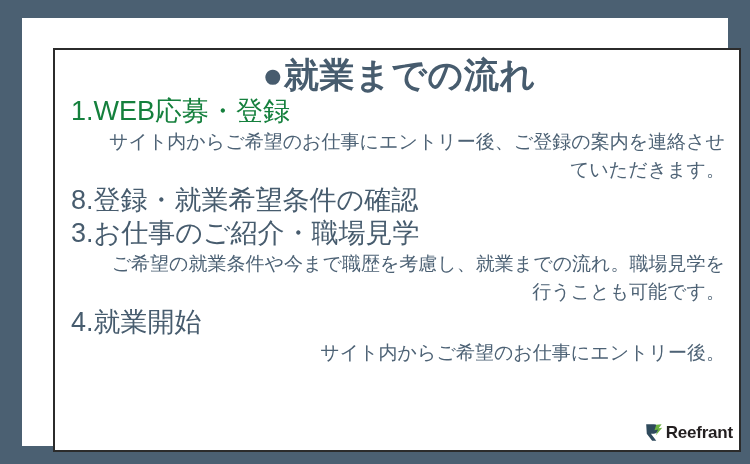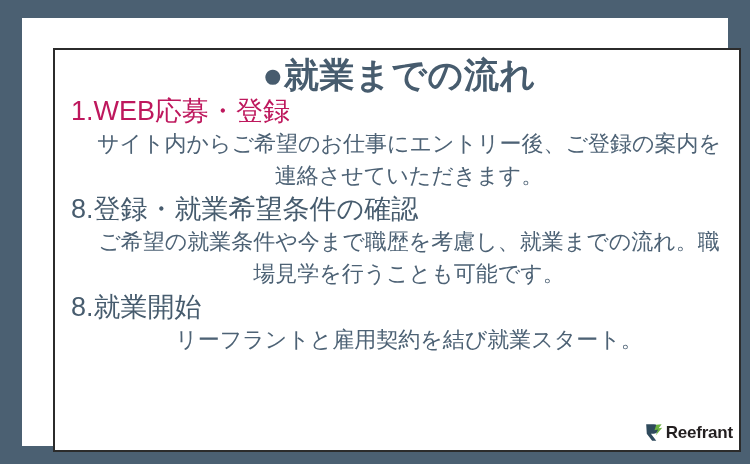--- a/index.html
+++ b/index.html
@@ -88,27 +88,27 @@
     color: #475c6e;
     font-size: 27px;
     font-weight: normal;
     line-height: 1.22;
     letter-spacing: 0px;
     margin: 0;
     white-space: nowrap;
   }
   .step-body {
     color: #4d6275;
-    font-size: 22px;
+    font-size: 19px;
     font-weight: normal;
     line-height: 1.48;
     letter-spacing: 0px;
     margin: 0 0 0 22px;
     padding-right: 6px;
-    text-align: center;
+    text-align: right;
   }
 
   
   .logo {
     position: absolute;
     right: 10px;
     bottom: 8px;
     display: flex;
     align-items: center;
     gap: 2px;
@@ -137,35 +137,36 @@
     <div class="frame" style="border-color: rgb(43, 43, 43);">
       <div class="content">
 
         <div class="title-row">
           <span class="title" style="color: rgb(71, 92, 110);">●就業までの流れ</span>
         </div>
 
         <div class="steps">
 
           <div class="step">
-            <div class="step-heading" style="color: #be185d;">1.WEB応募・登録</div>
+            <div class="step-heading" style="color: #15803d;">1.WEB応募・登録</div>
             <div class="step-body" style="color: rgb(77, 98, 117);">サイト内からご希望のお仕事にエントリー後、ご登録の案内を連絡させていただきます。</div>
           </div>
 
           <div class="step">
             <div class="step-heading" style="color: rgb(71, 92, 110);">8.登録・就業希望条件の確認</div>
           </div>
 
           <div class="step">
+            <div class="step-heading" style="color: rgb(71, 92, 110);">3.お仕事のご紹介・職場見学</div>
             <div class="step-body" style="color: rgb(77, 98, 117);">ご希望の就業条件や今まで職歴を考慮し、就業までの流れ。職場見学を行うことも可能です。</div>
           </div>
 
           <div class="step">
-            <div class="step-heading" style="color: rgb(71, 92, 110);">8.就業開始</div>
-            <div class="step-body" style="color: rgb(77, 98, 117);">リーフラントと雇用契約を結び就業スタート。</div>
+            <div class="step-heading" style="color: rgb(71, 92, 110);">4.就業開始</div>
+            <div class="step-body" style="color: rgb(77, 98, 117);">サイト内からご希望のお仕事にエントリー後。</div>
           </div>
 
         </div>
 
         <div class="logo">
           <span class="logo-mark">
             <svg viewBox="0 0 32 32" width="19" height="19" aria-hidden="true">
               <path d="M2 2 h13 a8 8 0 0 1 0 16 h-5 l9 12 h-7 l-9 -12 z" fill="#2f4a5c"></path>
               <path d="M19 3 l9 -1 l-5 7 l6 -1 l-11 13 l4 -10 l-6 1 z" fill="#6cb33f"></path>
             </svg>

